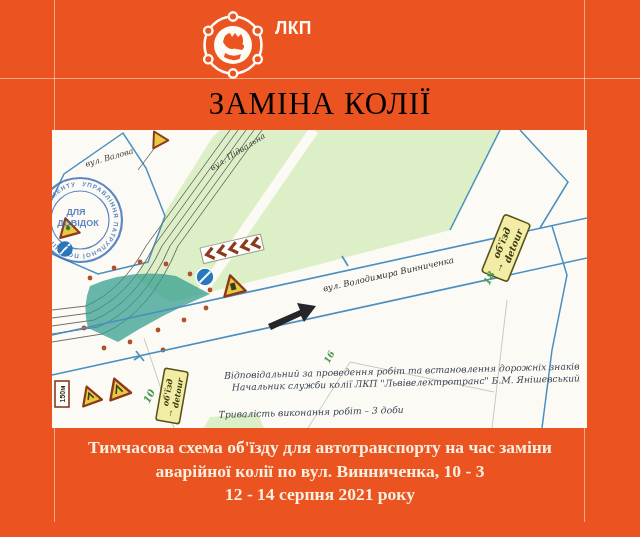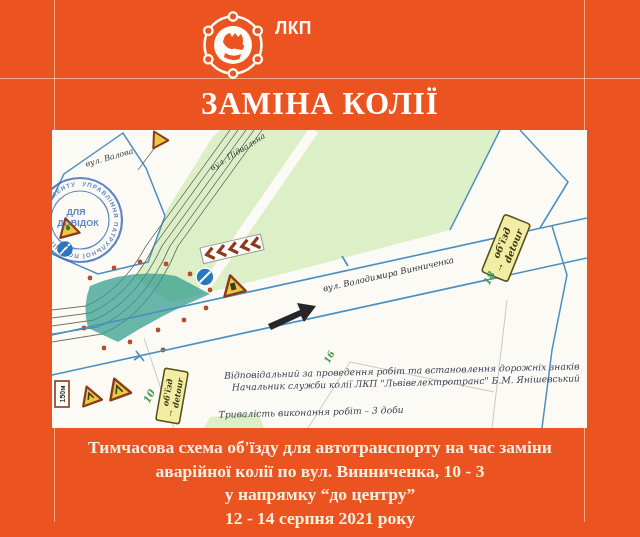--- a/index.html
+++ b/index.html
@@ -7,22 +7,22 @@
           font-family:"Liberation Sans",sans-serif;}
   .vline{position:absolute;top:0;width:1px;height:522px;background:rgba(250,236,216,.55);}
   .vline.l{left:54px;} .vline.r{left:584px;}
   .hline{position:absolute;left:0;top:78px;width:640px;height:1px;background:rgba(250,236,216,.55);}
   .header{position:absolute;left:0;top:0;width:640px;height:78px;}
   .emblem{position:absolute;left:199px;top:11px;}
   .orgtext{position:absolute;left:275px;top:17px;color:#FEFBF5;}
   .org-abbr{font-size:17.5px;font-weight:bold;letter-spacing:.4px;line-height:22px;}
   .org-name{font-size:17.5px;font-weight:bold;letter-spacing:.3px;line-height:22px;}
   .title{position:absolute;left:0;top:86px;width:640px;text-align:center;
-         font-family:"Liberation Serif",serif;font-weight:bold;font-size:31px;
-         color:#ffffff;letter-spacing:1px;}
+         font-family:"Liberation Serif",serif;font-weight:normal;font-size:31px;
+         color:#000000;letter-spacing:1px;}
   .map{position:absolute;left:52px;top:130px;width:535px;height:298px;background:#FBFAF4;}
   .caption{position:absolute;left:0;top:436px;width:640px;text-align:center;
            font-family:"Liberation Serif",serif;font-weight:bold;font-size:17.5px;
            line-height:23.5px;color:#F8EFDF;}
   svg text{user-select:none;}
 </style>
 </head>
 <body>
 
 <div class="canvas">
@@ -200,16 +200,15 @@
     <g font-family="DejaVu Serif, serif" font-style="italic" font-size="9.2" fill="#3C4356" transform="rotate(-1.5 350 255)">
       <text x="528" y="244" text-anchor="end">Відповідальний за проведення робіт та встановлення дорожніх знаків</text>
       <text x="528" y="256" text-anchor="end">Начальник служби колії ЛКП "Львівелектротранс" Б.М. Янішевський</text>
       <text x="166" y="283">Тривалість виконання робіт – 3 доби</text>
     </g>
   </svg>
 
   <div class="caption">
     <div>Тимчасова схема об'їзду для автотранспорту на час заміни</div>
     <div>аварійної колії по вул. Винниченка, 10 - 3</div>
-    <div>у напрямку “до центру”</div>
     <div>12 - 14 серпня 2021 року</div>
   </div>
 </div>
 
 </body></html>

